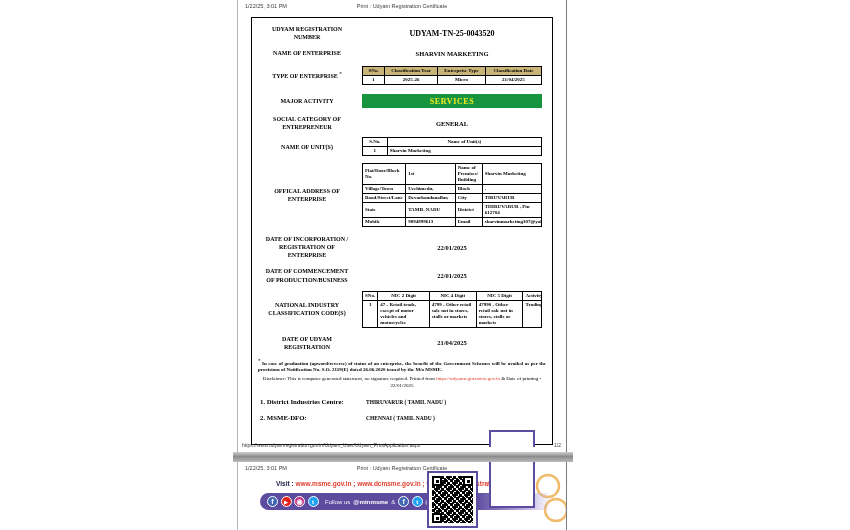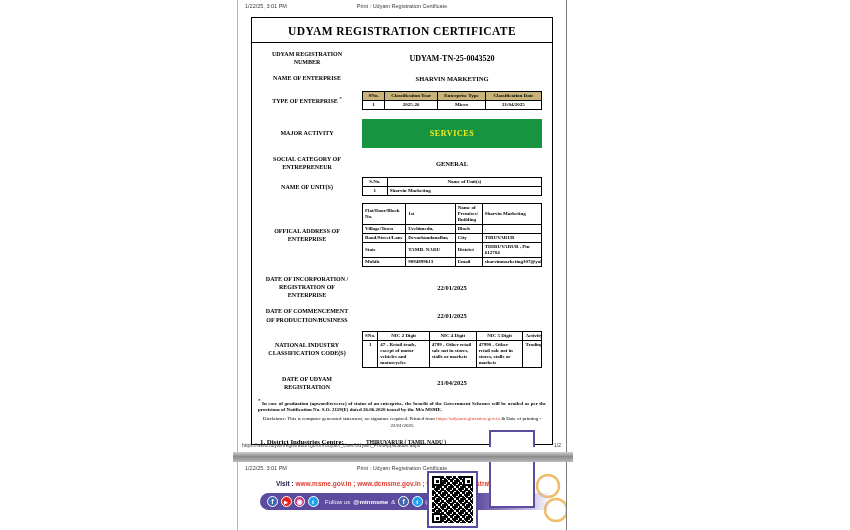--- a/index.html
+++ b/index.html
@@ -56,21 +56,21 @@
   .units-tbl .c0{width:11%;}
   .units-tbl td{text-align:left;}
   .units-tbl td.cc{text-align:center;}
   .addr-tbl td{text-align:left;vertical-align:middle;}
   .addr-tbl .c0{width:24%;} .addr-tbl .c1{width:28%;} .addr-tbl .c2{width:14%;} .addr-tbl .c3{width:34%;}
   .addr-tbl tr.tall td{height:16px;}
   .nic-tbl .c0{width:7%;} .nic-tbl .c1{width:30%;} .nic-tbl .c2{width:27%;} .nic-tbl .c3{width:27%;} .nic-tbl .c4{width:9%;}
   .nic-tbl td{text-align:left;vertical-align:top;}
   .nic-tbl td.cc{text-align:center;}
 
-  .banner{height:29px;background:#169440;color:#f7ec1f;font-weight:bold;font-size:8px;
+  .banner{height:14px;background:#169440;color:#f7ec1f;font-weight:bold;font-size:8px;
           display:flex;align-items:center;justify-content:center;letter-spacing:.6px;}
 
   .footnote{margin:7px 6px 0 6px;font-size:5px;font-weight:bold;text-align:justify;line-height:1.25;}
   .disclaimer{margin:3px 6px 0 6px;font-size:5px;text-align:center;line-height:1.3;}
   .disc-link{color:#e04030;}
   .disc-date{display:block;text-align:center;}
   .assist{margin:7px 0 0 8px;font-size:7px;font-weight:bold;}
   .contact{margin:9px 0 0 8px;display:flex;align-items:baseline;}
   .c-lbl{font-size:6.8px;font-weight:bold;width:106px;flex:0 0 106px;}
   .c-val{font-size:5.5px;font-weight:bold;}
@@ -117,21 +117,20 @@
 
 <div>
 
   <div class="page page1">
     <div class="print-hdr">
       <span class="ph-left">1/22/25, 3:01 PM</span>
       <span class="ph-center">Print : Udyam Registration Certificate</span>
     </div>
 
     <div class="cert">
-      <div class="cert-title">UDYAM REGISTRATION CERTIFICATE</div>
 
       <div class="row r-reg">
         <div class="lbl">UDYAM REGISTRATION NUMBER</div>
         <div class="val v-reg">UDYAM-TN-25-0043520</div>
       </div>
 
       <div class="row r-name">
         <div class="lbl">NAME OF ENTERPRISE</div>
         <div class="val">SHARVIN MARKETING</div>
       </div>

